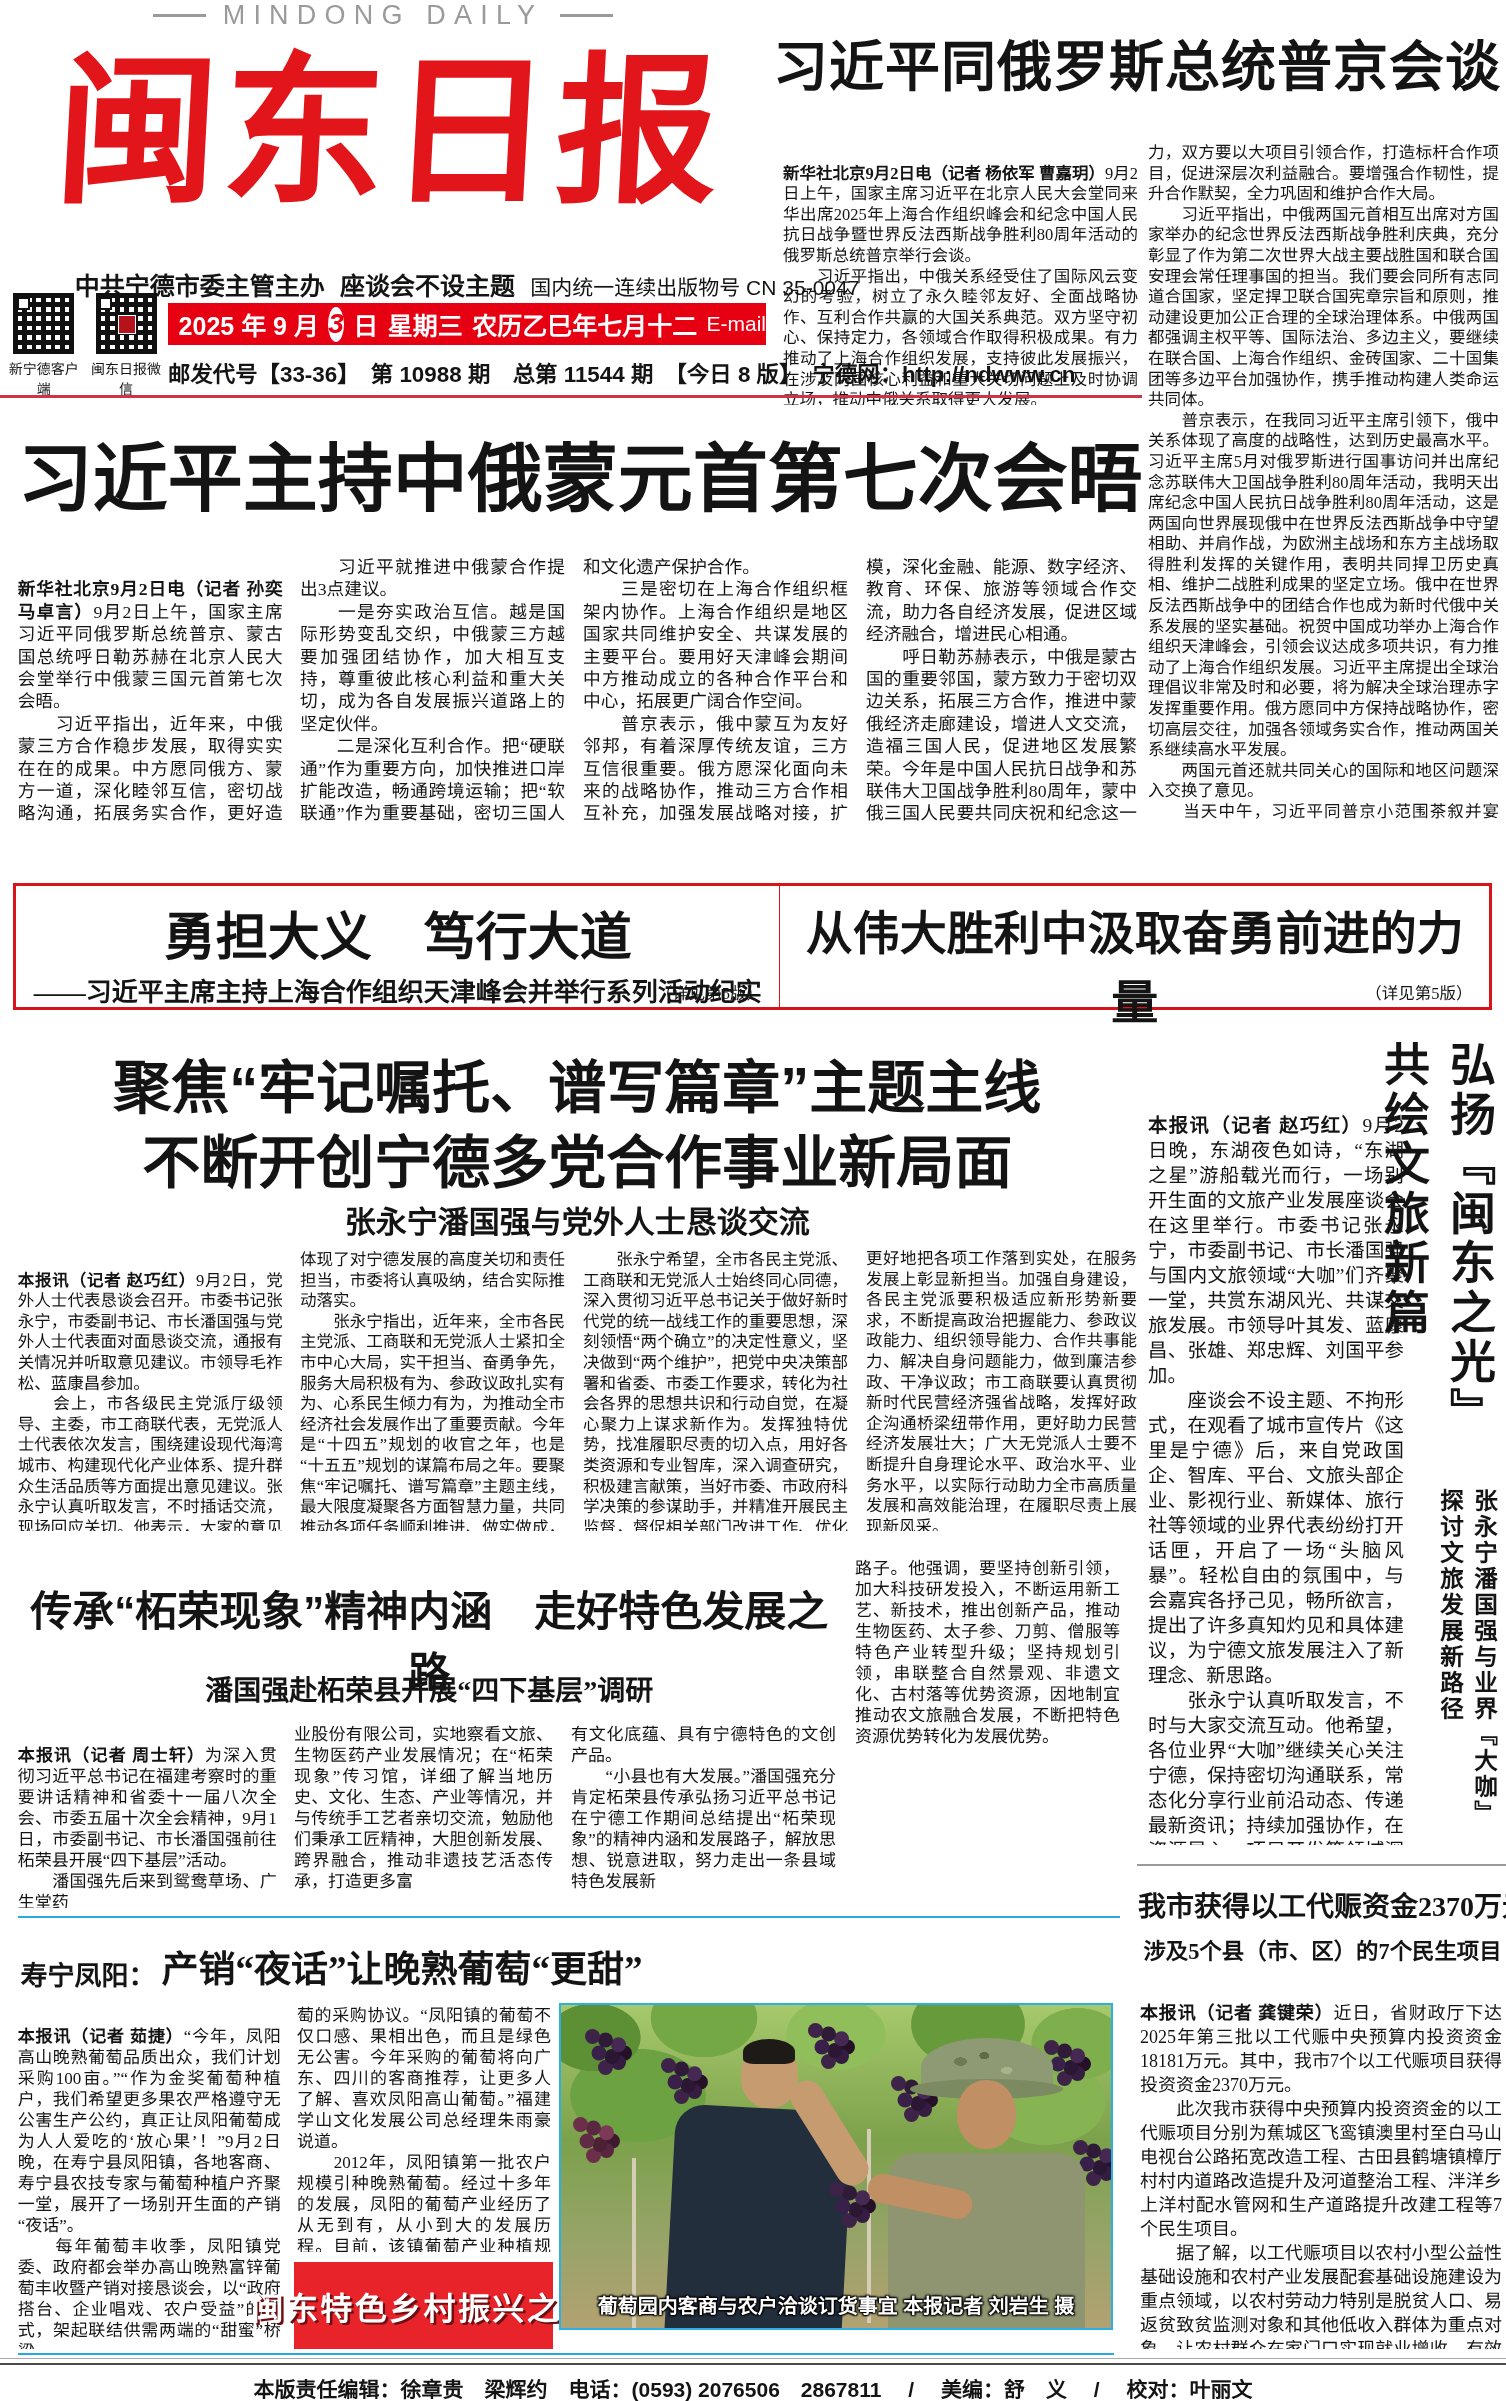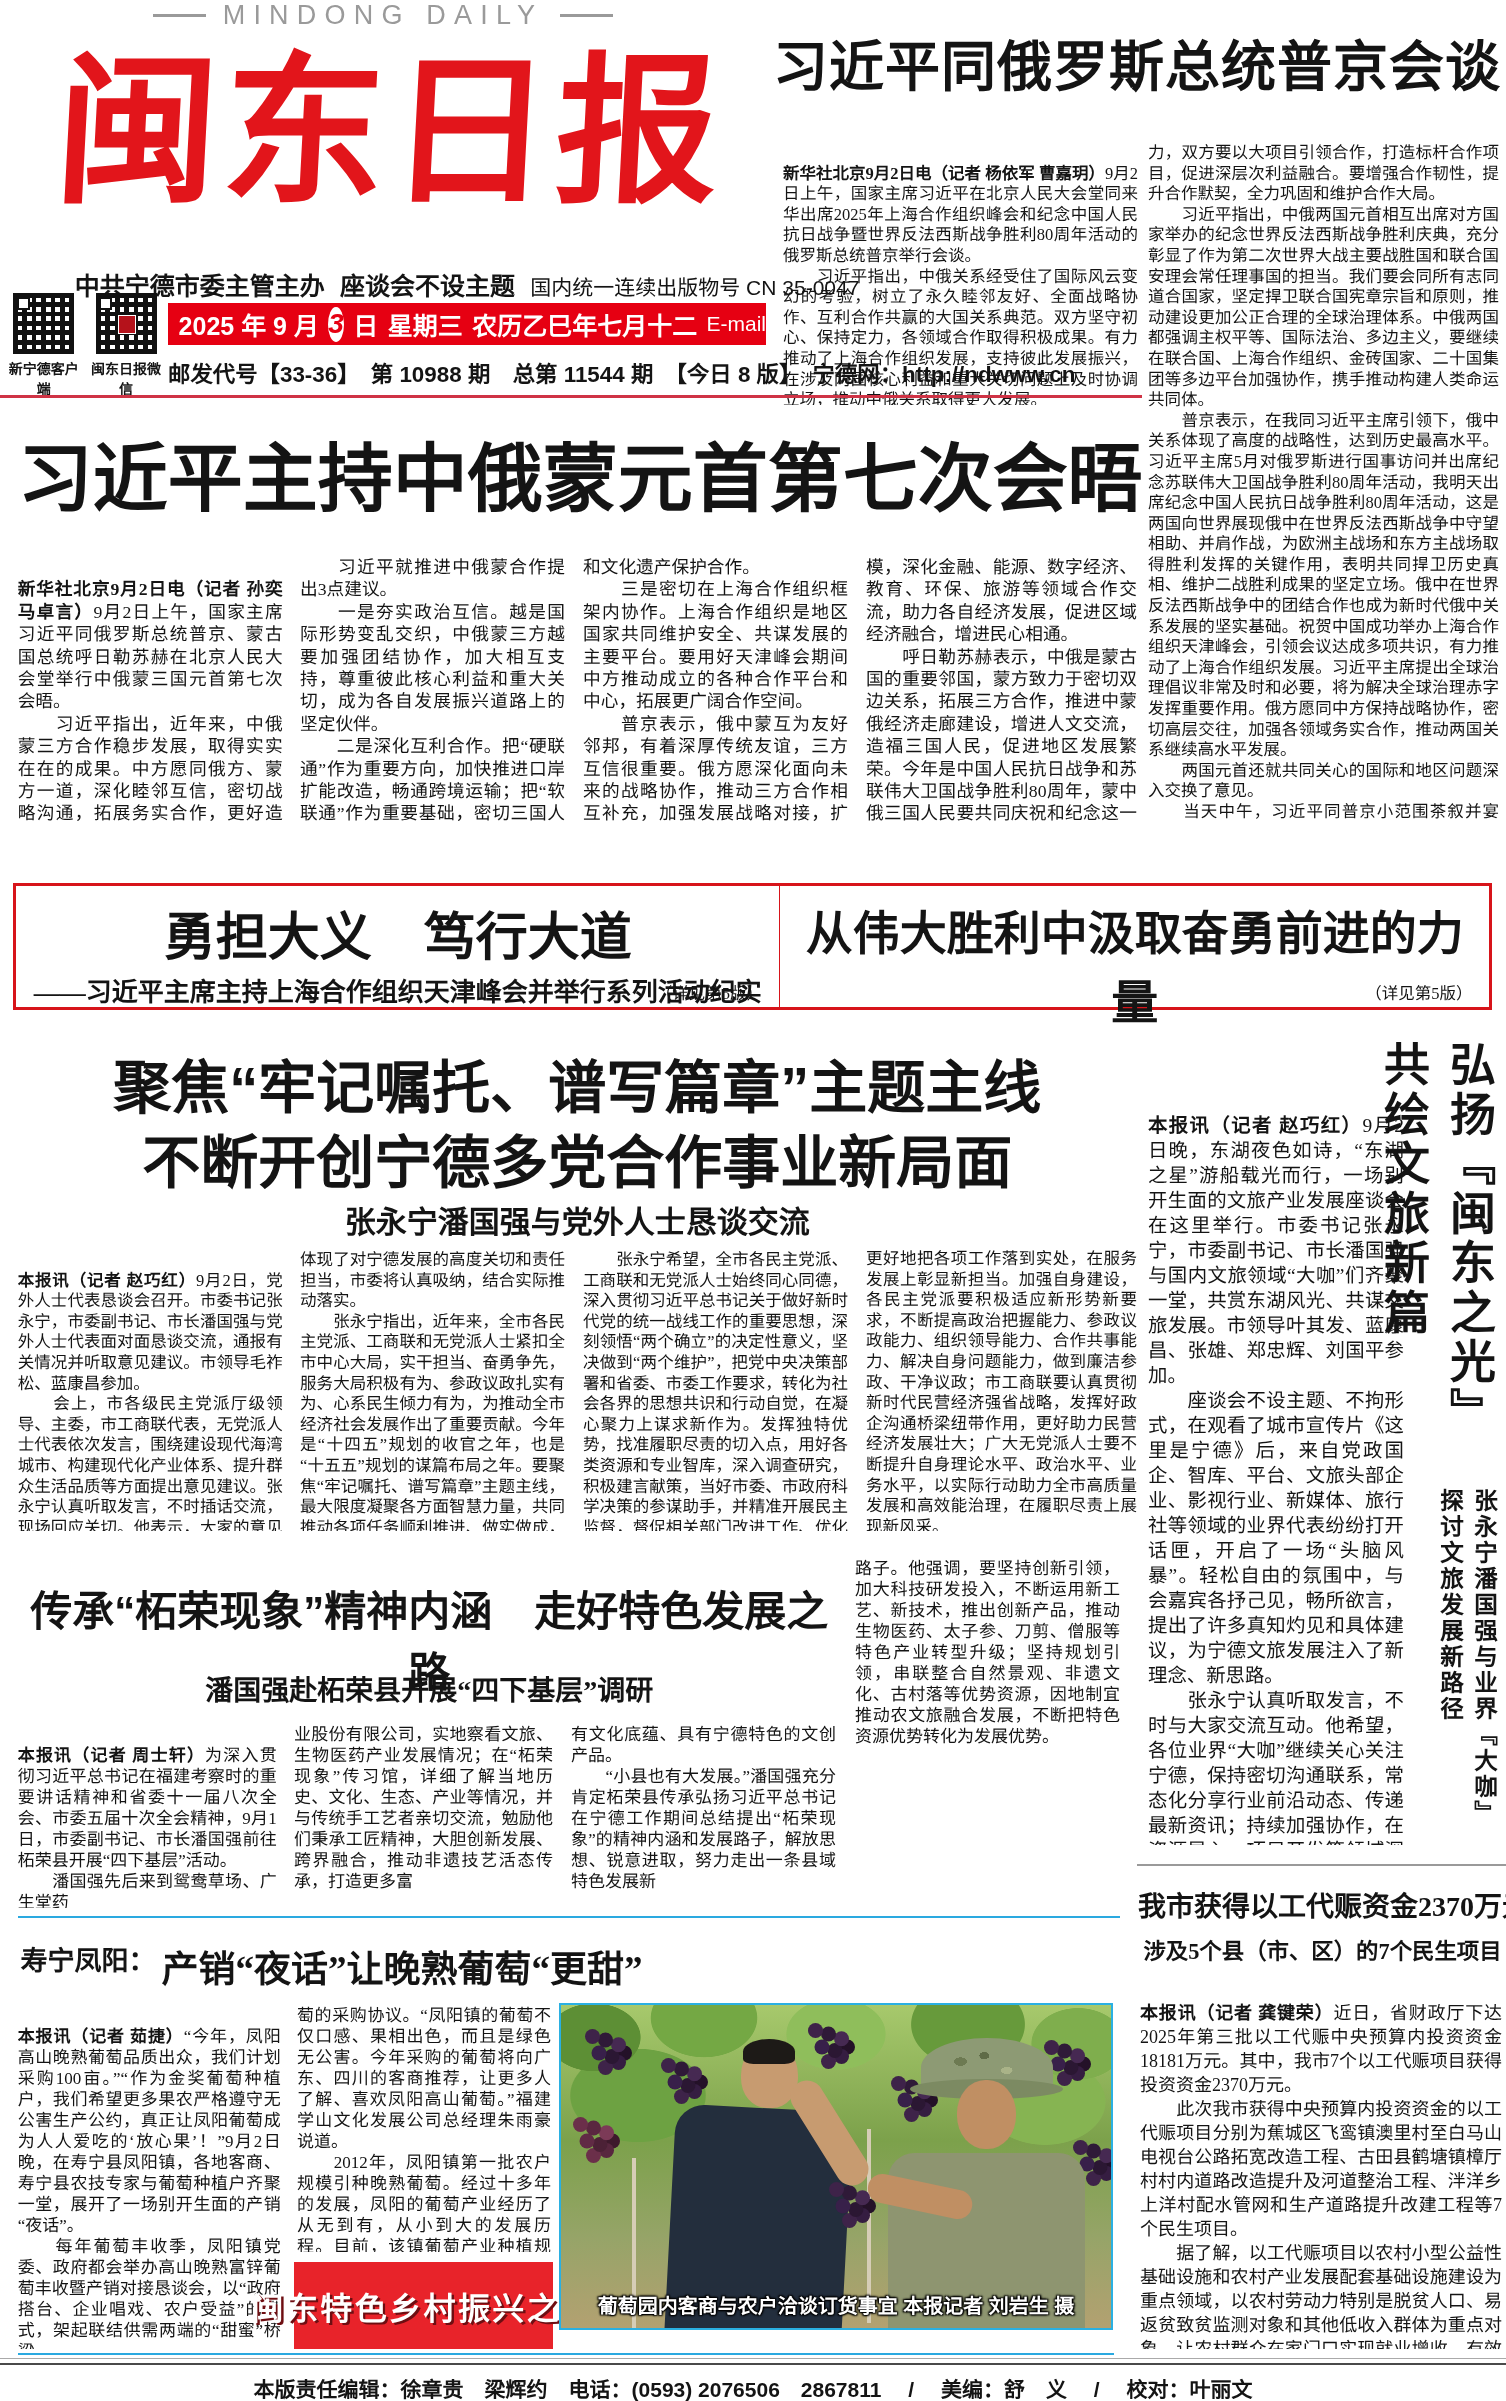--- a/index.html
+++ b/index.html
@@ -24,21 +24,21 @@
   #mh-organizer,#mh-publisher { font-size:25px; font-weight:bold; font-family:"Liberation Sans",sans-serif; }
   #mh-issn { font-size:21px; font-family:"Liberation Sans",sans-serif; }
   #mh-datebar { left:168px; top:303px; width:598px; height:42px; background:#e60012; color:#fff;
                 display:flex; align-items:center; gap:9.4px; padding:0 10.6px; font-size:25px; font-weight:bold;
                 font-family:"Liberation Sans",sans-serif; white-space:nowrap; }
   #mh-day-badge { display:inline-flex; width:35px; height:35px; border-radius:50%; background:#fff; color:#e60012;
                   align-items:center; justify-content:center; font-size:28px; font-style:italic; font-weight:bold; }
   #mh-email { margin-left:auto; font-size:21px; font-weight:normal; }
   #mh-issueline { left:168px; top:356px; width:598px; font-size:22.4px; font-weight:bold;
                   font-family:"Liberation Sans",sans-serif; white-space:nowrap; }
-  .qrwrap { top:293px; width:78px; text-align:center;font-weight:bold; }
+  .qrwrap { top:293px; width:78px; text-align:center; }
   #qr1 { left:4.7px; } #qr2 { left:87px; }
   .qr { position:relative; width:61px; height:61px; margin:0 auto; background:
         repeating-linear-gradient(0deg,#111 0 4.7px,rgba(255,255,255,0) 4.7px 9.4px),
         repeating-linear-gradient(90deg,#111 0 4.7px,#fff 4.7px 9.4px); }
   .qr::before { content:""; position:absolute; left:3.5px; top:3.5px; width:9.4px; height:9.4px; background:#fff; border:2.9px solid #111; }
   #qr2 .qr::after { content:""; position:absolute; left:22.4px; top:22.4px; width:16.5px; height:16.5px; background:#b5121b; border:1.8px solid #fff; }
   .qrlabel { margin-top:3.5px; font-size:14px; font-family:"Liberation Sans",sans-serif; }
 
   
   #putin-headline { left:773px; top:22.4px; width:727px; font-size:55px; font-weight:900; }
@@ -79,21 +79,21 @@
   
   #tr-headline { left:17.7px; top:1577px; width:823px; font-size:42px; font-weight:900; font-family:"Liberation Sans",sans-serif; }
   #tr-sub { left:17.7px; top:1668px; width:823px; font-size:28px; font-weight:bold; }
   .tr-col { top:1724px; height:184px; width:259px; font-size:17px; line-height:21px; }
   #tr-c1 { left:17.7px; } #tr-c2 { left:294px; } #tr-c3 { left:571px; width:265px; }
   #tr-cr { left:855px; top:1558px; width:265px; height:351px; font-size:17px; line-height:21px; }
   #cyan-rule { left:17.7px; top:1916px; width:1102px; height:2.4px; background:#2aa9e0; }
   #cyan-rule2 { left:17.7px; top:2353px; width:1096px; height:2.4px; background:#2aa9e0; }
 
   
-  #gp-headrow { left:20.6px; top:1939px; width:533px; display:flex; align-items:flex-start; gap:5.9px; white-space:nowrap; }
+  #gp-headrow { left:20.6px; top:1939px; width:533px; display:flex; align-items:flex-end; gap:5.9px; white-space:nowrap; }
   #gp-kicker { font-size:27px; font-weight:900; }
   #gp-main { font-size:37px; font-weight:900; }
   .gp-col { top:2005px; font-size:17px; line-height:21px; }
   #gp-c1 { left:17.7px; width:263px; height:344px; }
   #gp-c2 { left:297px; width:254px; height:247px; }
   #gp-promo { left:294px; top:2262px; width:259px; height:87px; background:#e8232a; display:flex; align-items:center;
               justify-content:center; }
   #gp-promo-text { color:#fff; font-size:32px; font-weight:900; letter-spacing:2.4px;
                    font-family:"Liberation Sans",sans-serif; text-shadow:2.4px 2.4px 0 #6e0e12; white-space:nowrap; }
 

